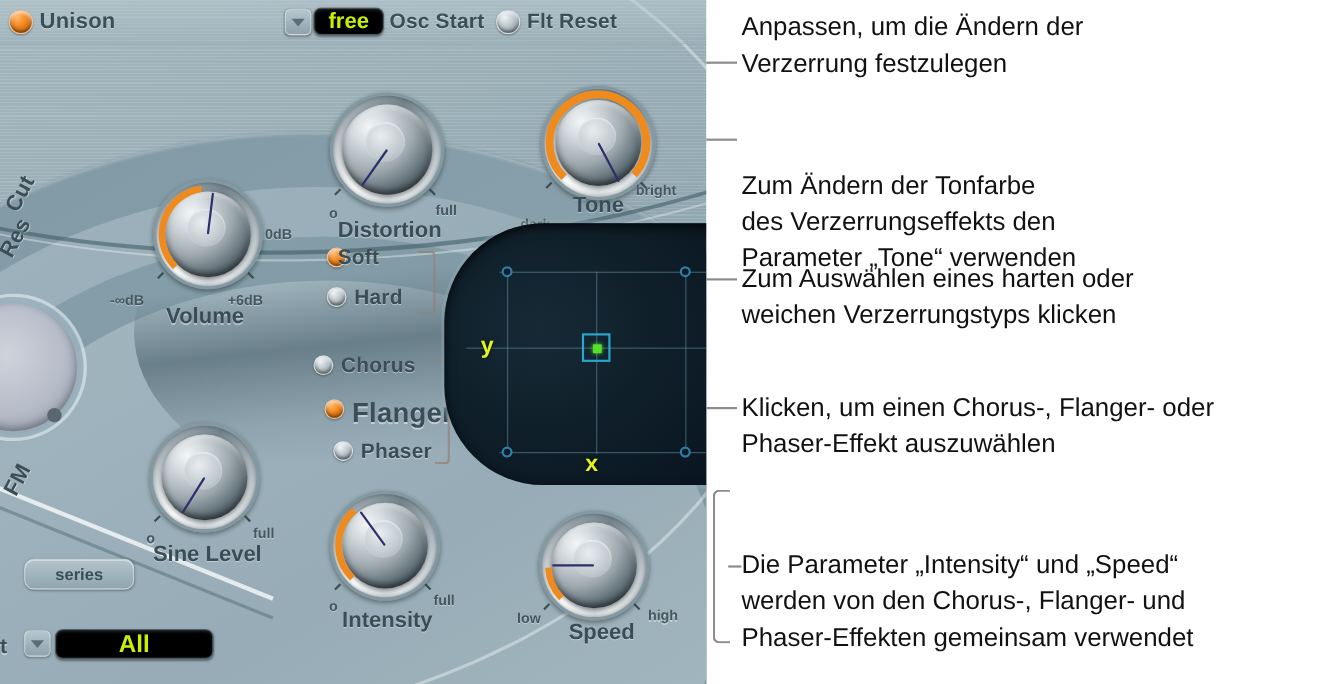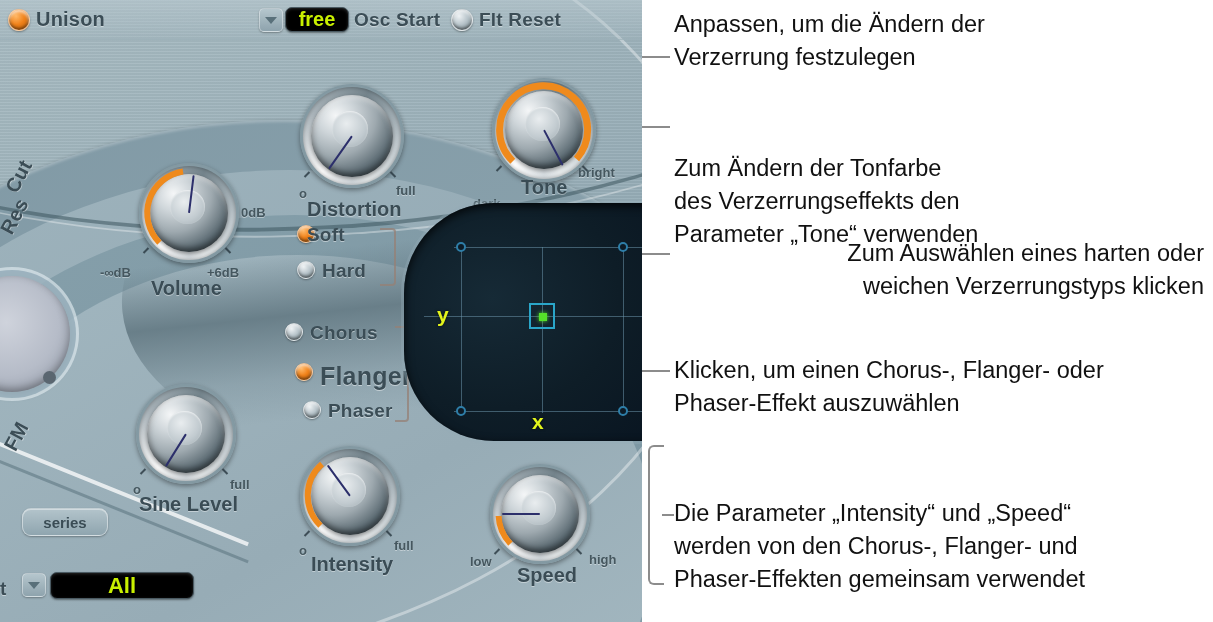--- a/index.html
+++ b/index.html
@@ -312,21 +312,21 @@
     <div class="lbl" style="position:absolute;left:2px;top:165px;font-size:20px;transform:rotate(-62deg);">Cut</div>
     <div class="lbl" style="position:absolute;left:-4px;top:205px;font-size:20px;transform:rotate(-62deg);">Res</div>
     <div class="lbl" style="position:absolute;left:2px;top:425px;font-size:20px;transform:rotate(-62deg);">FM</div>
 
     <div class="bigknob">
 
       <div class="notch"></div>
 
     </div>
 
-    <div class="pill-btn" style="left:22px;top:508px;width:86px;height:28px;">series</div>
+    <div class="pill-btn" style="left:22px;top:508px;width:100px;height:28px;">series</div>
 
     <div class="lbl" style="position:absolute;left:0px;top:578px;font-size:19px;">t</div>
     <div class="menubtn" style="position:absolute;left:22px;top:573px;">
       <div class="tri"></div>
     </div>
     <div class="lcd" style="position:absolute;left:50px;top:572px;width:144px;height:27px;font-size:22px;">All</div>
 
     <div class="knob-wrap" style="left:139px;top:163px;width:100px;height:100px;">
       <div class="knob" style="width:100px;height:100px;">
         <div class="ring-out"></div>
@@ -461,21 +461,21 @@
   <div class="callout-line" style="left:642px;top:56px;width:28px;"></div>
   <div class="callout-txt" style="left:674px;top:8px;width:520px;">Anpassen, um die Ändern der
 Verzerrung festzulegen</div>
 
   <div class="callout-line" style="left:642px;top:126px;width:28px;"></div>
   <div class="callout-txt" style="left:674px;top:110px;width:520px;margin-top:42px;">Zum Ändern der Tonfarbe
 des Verzerrungseffekts den
 Parameter „Tone“ verwenden</div>
 
   <div class="callout-line" style="left:642px;top:253px;width:28px;"></div>
-  <div class="callout-txt" style="left:674px;top:237px;width:530px;text-align:right;">Zum Auswählen eines harten oder
+  <div class="callout-txt" style="left:674px;top:237px;width:530px;">Zum Auswählen eines harten oder
 weichen Verzerrungstyps klicken</div>
 
   <div class="callout-line" style="left:642px;top:370px;width:28px;"></div>
   <div class="callout-txt" style="left:674px;top:354px;width:536px;">Klicken, um einen Chorus-, Flanger- oder
 Phaser-Effekt auszuwählen</div>
 
   <div class="brace" style="left:648px;top:445px;width:16px;height:140px;"></div>
   <div class="brace-stub" style="left:662px;top:514px;width:12px;"></div>
   <div class="callout-txt" style="left:674px;top:497px;width:538px;">Die Parameter „Intensity“ und „Speed“
 werden von den Chorus-, Flanger- und

